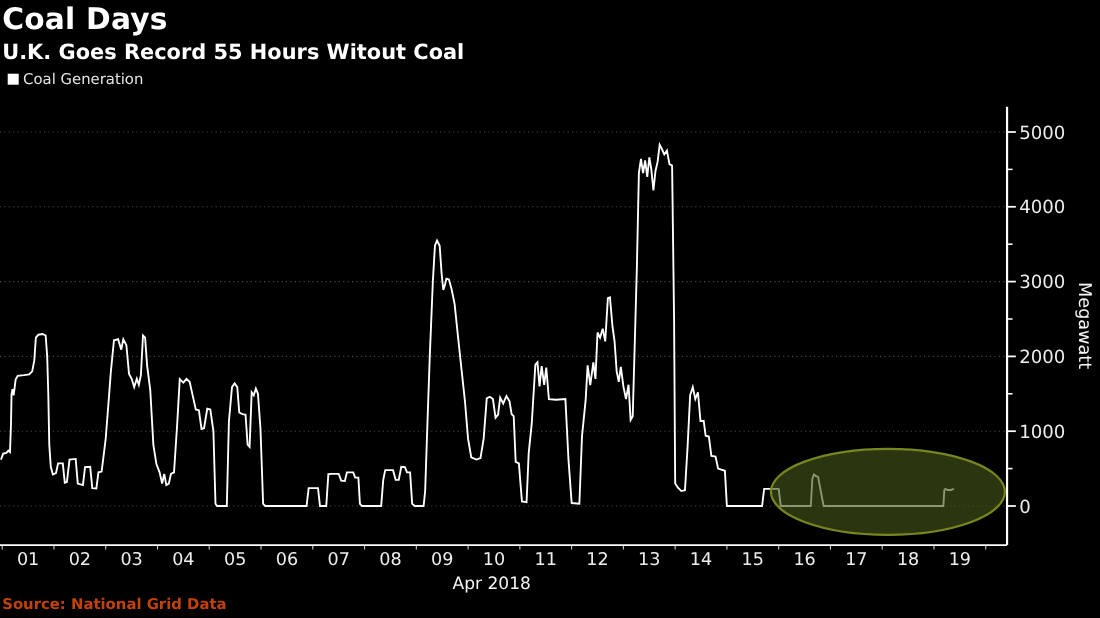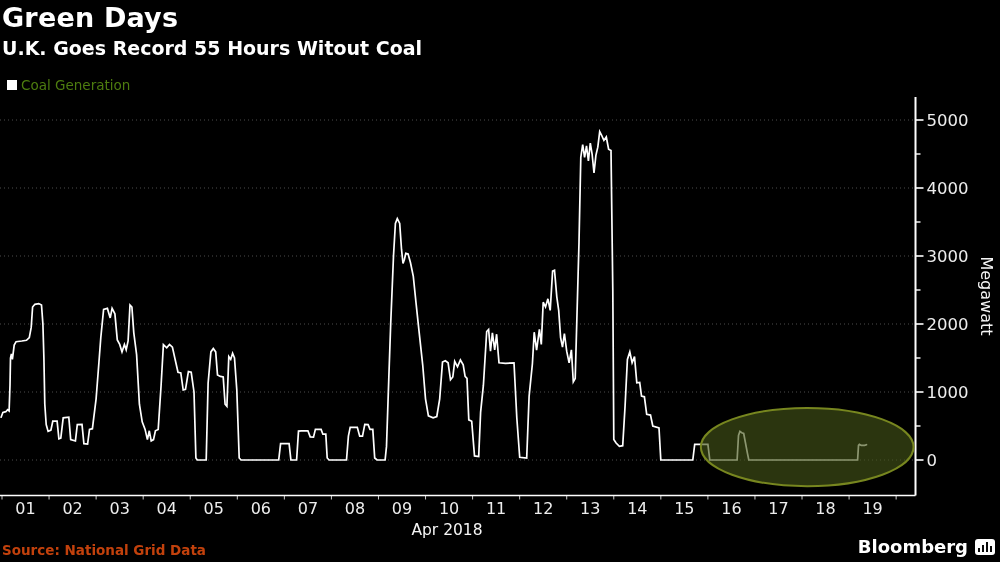--- a/index.html
+++ b/index.html
@@ -1,36 +1,36 @@
 <!DOCTYPE html>
 <html><head>
 <meta charset="utf-8">
 <style>
   html,body{margin:0;padding:0;background:#000;}
   body{width:1000px;height:562px;overflow:hidden;font-family:"DejaVu Sans","Liberation Sans",sans-serif;}
   .canvas{position:relative;width:1000px;height:562px;background:#000;color:#fff;}
   .title{position:absolute;left:2px;top:2px;font-size:27px;font-weight:700;letter-spacing:.2px;}
   .subtitle{position:absolute;left:2px;top:37px;font-size:19px;font-weight:700;}
-  .legend{position:absolute;left:7px;top:77px;display:flex;align-items:center;font-size:13.5px;color:#4d7c0f;}
+  .legend{position:absolute;left:7px;top:64px;display:flex;align-items:center;font-size:13.5px;color:#e5e5e5;}
   .swatch{width:10px;height:10px;background:#fff;display:inline-block;margin-right:4px;}
   #chart{position:absolute;left:0;top:0;}
   .source{position:absolute;left:2px;bottom:4px;font-size:13.5px;font-weight:700;color:#c2410c;}
   .brand{position:absolute;right:5px;bottom:5px;display:flex;align-items:center;gap:7px;font-size:18px;font-weight:600;color:#fff;}
   .bicon{width:20px;height:16px;background:#fff;border-radius:3px;display:flex;align-items:flex-end;justify-content:center;gap:2px;padding:3px 3px;box-sizing:border-box;}
   .bicon i{display:block;background:#0a0a0a;width:2.5px;}
   .bicon i:nth-child(1){height:4px;}
   .bicon i:nth-child(2){height:7px;}
   .bicon i:nth-child(3){height:10px;}
   .bicon i:nth-child(4){height:6px;}
 </style>
 </head>
 <body>
 
 <div class="canvas">
-  <div class="title">Green Days</div>
+  <div class="title">Coal Days</div>
   <div class="subtitle">U.K. Goes Record 55 Hours Witout Coal</div>
   <div class="legend">
     <span class="swatch"></span>
     <span>Coal Generation</span>
   </div>
 
   <svg id="chart" width="1000" height="562" viewBox="0 0 1000 562">
       <line x1="0" x2="914.5" y1="460" y2="460" stroke="#5a5a5a" stroke-width="1" stroke-dasharray="1 3" opacity="0.85"></line>
       <line x1="0" x2="914.5" y1="392" y2="392" stroke="#5a5a5a" stroke-width="1" stroke-dasharray="1 3" opacity="0.85"></line>
       <line x1="0" x2="914.5" y1="324" y2="324" stroke="#5a5a5a" stroke-width="1" stroke-dasharray="1 3" opacity="0.85"></line>
@@ -95,22 +95,13 @@
       <text x="778.49" y="514" fill="#ededed" font-size="16" text-anchor="middle">17</text>
       <text x="825.5500000000001" y="514" fill="#ededed" font-size="16" text-anchor="middle">18</text>
       <text x="872.61" y="514" fill="#ededed" font-size="16" text-anchor="middle">19</text>
       <text x="447" y="535" fill="#f5f5f5" font-size="15.5" text-anchor="middle">Apr 2018</text>
       <text x="981" y="296" fill="#f5f5f5" font-size="16" text-anchor="middle" transform="rotate(90 981 296)">Megawatt</text>
       <path d="M1.1 417.2L2.9 412.4L5.8 411.7L7.6 409.7L9.1 411.0L10.0 385.2L10.5 358.0L11.4 353.9L12.4 359.4L14.2 345.1L16.1 341.7L21.8 341.0L26.5 340.3L29.3 337.6L31.2 327.4L32.6 307.0L34.9 304.3L38.7 303.6L41.5 305.0L42.9 324.0L43.9 358.0L44.8 404.2L46.2 424.6L48.1 431.4L50.9 430.1L52.8 421.2L57.1 421.2L58.9 438.9L60.8 438.2L63.2 417.8L68.8 417.2L70.7 439.6L75.4 441.0L77.3 424.6L82.0 424.3L83.9 443.7L87.6 444.0L89.5 429.4L92.4 428.7L96.1 398.8L98.9 362.8L100.8 337.6L103.6 309.4L107.4 308.4L110.2 317.9L112.1 308.4L114.9 313.8L117.3 340.0L119.7 344.4L122.0 351.9L124.4 344.4L126.2 349.8L128.1 341.0L130.0 305.0L131.9 307.0L133.8 332.8L136.6 354.6L139.4 404.2L142.2 421.9L145.1 429.4L147.4 439.6L149.3 430.8L151.2 441.0L153.5 439.6L155.4 430.8L158.2 429.4L161.1 385.2L163.4 344.7L166.7 347.8L169.5 344.4L172.4 347.1L175.2 359.7L178.0 372.3L180.8 373.0L183.2 390.0L185.5 389.3L188.4 371.6L191.2 372.3L194.0 392.0L195.9 458.0L197.3 460.0L206.2 460.0L208.1 383.2L210.9 351.9L213.3 348.5L215.7 351.9L217.5 375.0L220.4 376.4L223.2 377.0L225.1 404.2L226.9 406.3L228.8 356.6L230.7 359.4L232.6 353.2L234.5 358.0L236.8 390.0L239.2 458.0L241.1 460.0L278.7 460.0L280.6 443.7L289.1 443.7L290.9 460.0L296.6 460.0L298.5 431.1L301.3 430.8L307.9 430.8L310.2 436.9L313.5 437.2L315.4 429.4L321.1 429.4L322.9 434.2L325.8 434.2L327.2 458.0L329.1 460.0L346.5 460.0L348.4 436.2L350.2 427.4L357.3 427.4L359.7 436.2L362.5 436.2L364.8 424.3L368.1 424.6L370.0 429.4L372.8 429.4L374.7 458.0L377.1 460.0L385.1 460.0L386.5 446.4L388.8 378.4L390.7 324.0L393.5 256.0L395.4 223.4L397.3 218.6L399.7 223.4L401.5 249.2L403.0 263.5L404.4 259.4L405.8 253.3L408.1 254.0L410.5 262.8L413.3 276.4L416.1 303.6L419.0 330.8L422.7 364.8L425.5 398.8L428.4 415.8L433.1 417.8L436.8 416.5L439.7 398.8L442.5 362.1L445.3 360.7L448.1 362.8L450.5 379.8L452.8 377.0L454.7 361.4L457.5 366.8L460.4 360.0L463.2 364.8L465.1 376.4L467.0 378.4L468.8 419.9L471.7 421.2L474.5 455.9L478.7 456.6L480.6 412.4L483.4 385.2L486.7 331.5L488.6 329.4L490.5 351.2L492.4 332.8L494.7 349.8L496.6 334.2L499.0 362.8L505.5 363.4L514.0 362.8L516.8 417.8L519.7 457.3L526.7 458.0L529.1 396.4L532.4 363.8L534.2 332.2L536.6 350.2L539.4 329.4L541.3 344.4L543.2 302.2L545.5 307.0L547.9 298.8L550.2 310.4L552.6 271.0L554.5 270.3L556.8 296.8L558.7 310.4L560.6 337.6L562.5 347.1L564.4 333.5L566.7 351.2L569.1 362.8L571.4 349.8L573.3 381.8L575.2 378.4L577.1 310.4L579.0 242.4L580.8 157.4L582.7 144.5L584.6 157.4L586.5 145.8L588.4 160.8L590.3 143.1L592.1 154.0L594.0 173.0L595.9 155.4L597.8 147.2L599.7 131.6L601.5 135.0L603.9 140.4L606.3 137.0L608.6 149.2L611.0 150.6L612.8 290.0L613.8 439.6L616.1 443.0L619.4 446.4L622.7 445.7L625.1 405.6L627.4 359.4L629.8 351.9L632.1 362.8L634.5 356.6L636.8 382.8L639.7 382.5L641.5 396.1L644.4 396.8L646.7 414.4L650.5 415.1L652.8 426.0L659.0 428.0L660.8 460.0L692.8 460.0L694.7 444.4L707.9 444.4L709.8 460.0L737.1 460.0L738.5 435.5L739.9 431.4L741.8 432.8L743.7 433.5L745.5 443.0L747.4 453.2L748.8 460.0L857.6 460.0L858.5 445.4L859.4 444.4L861.3 445.4L864.6 445.4L866.5 444.7" fill="none" stroke="#ffffff" stroke-width="1.7" stroke-linejoin="miter" stroke-linecap="round"></path>
       <ellipse cx="807.1966" cy="447.08" rx="106.3556" ry="39.1" fill="rgba(70,86,24,0.62)" stroke="#77861f" stroke-width="2"></ellipse>
     </svg>
 
   <div class="source">Source: National Grid Data</div>
-  <div class="brand">
-    <span>Bloomberg</span>
-    <span class="bicon">
-        <i></i>
-        <i></i>
-        <i></i>
-        <i></i>
-      </span>
-  </div>
 </div>
 
 </body></html>

